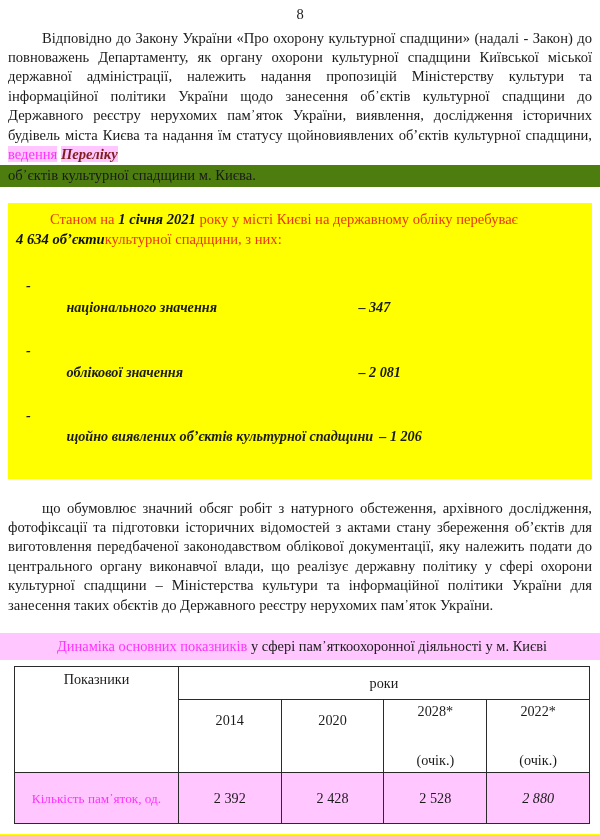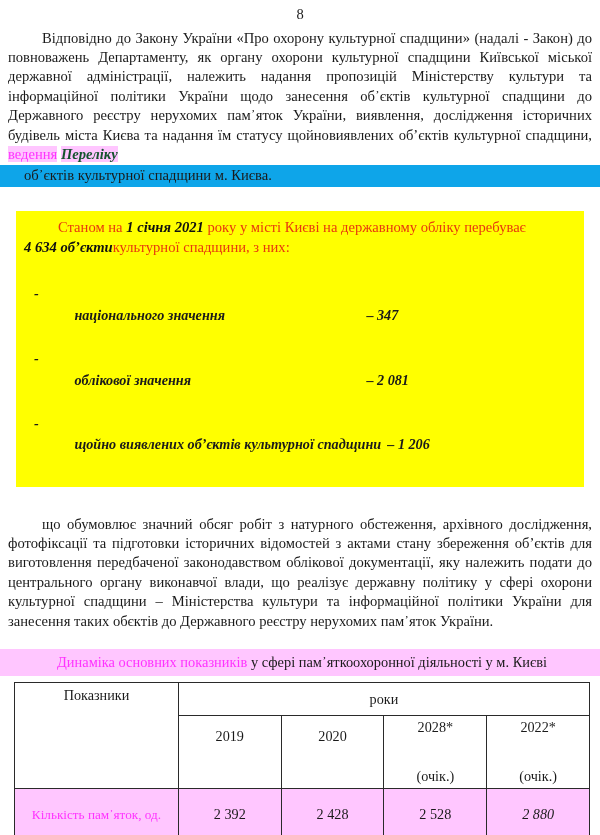--- a/index.html
+++ b/index.html
@@ -52,33 +52,33 @@
 
   
   .hl-pink {
     background: #ffc6ff;
   }
   .hl-yellow {
     background: #ffff00;
   }
 
   .block-pink {
-    background: #0ea5e9;
-    padding: 1px 8px 2px 24px;
+    background: #4d7c0f;
+    padding: 1px 8px 2px 8px;
     margin: 0;
   }
   .block-yellow {
     background: #ffff00;
     padding: 7px 8px 9px 8px;
-    margin: 16px;
+    margin: 8px;
   }
 
   
   .magenta   { color: #ff33ff; }
-  .magenta-b { color: #14532d; font-weight: bold; font-style: italic; }
+  .magenta-b { color: #7f1d1d; font-weight: bold; font-style: italic; }
   .red       { color: #e8380d; }
   .redorange { color: #ee3b10; }
   .blackbi   { color: #111111; font-weight: bold; font-style: italic; }
   .blue-bi   { color: #1b1bd6; font-weight: bold; font-style: italic; }
 
   
   .stat-intro {
     margin: 0;
     font-size: 14.6px;
     line-height: 1.34;
@@ -220,21 +220,21 @@
           <col class="col-yr">
           <col class="col-yr">
       </colgroup>
       <tbody>
         <tr>
           <td rowspan="2" class="blank-ind" style="vertical-align:top;padding-top:4px">Показники</td>
           <td colspan="4" class="cell-years">роки</td>
         </tr>
         <tr>
           <td class="cell-yr-head">
-            <span>2019</span>
+            <span>2014</span>
             <span class="yr-sub"></span>
           </td>
           <td class="cell-yr-head">
             <span>2020</span>
             <span class="yr-sub"></span>
           </td>
           <td class="cell-yr-head">
             <span>2028*</span>
             <span class="yr-sub">(очік.)</span>
           </td>

